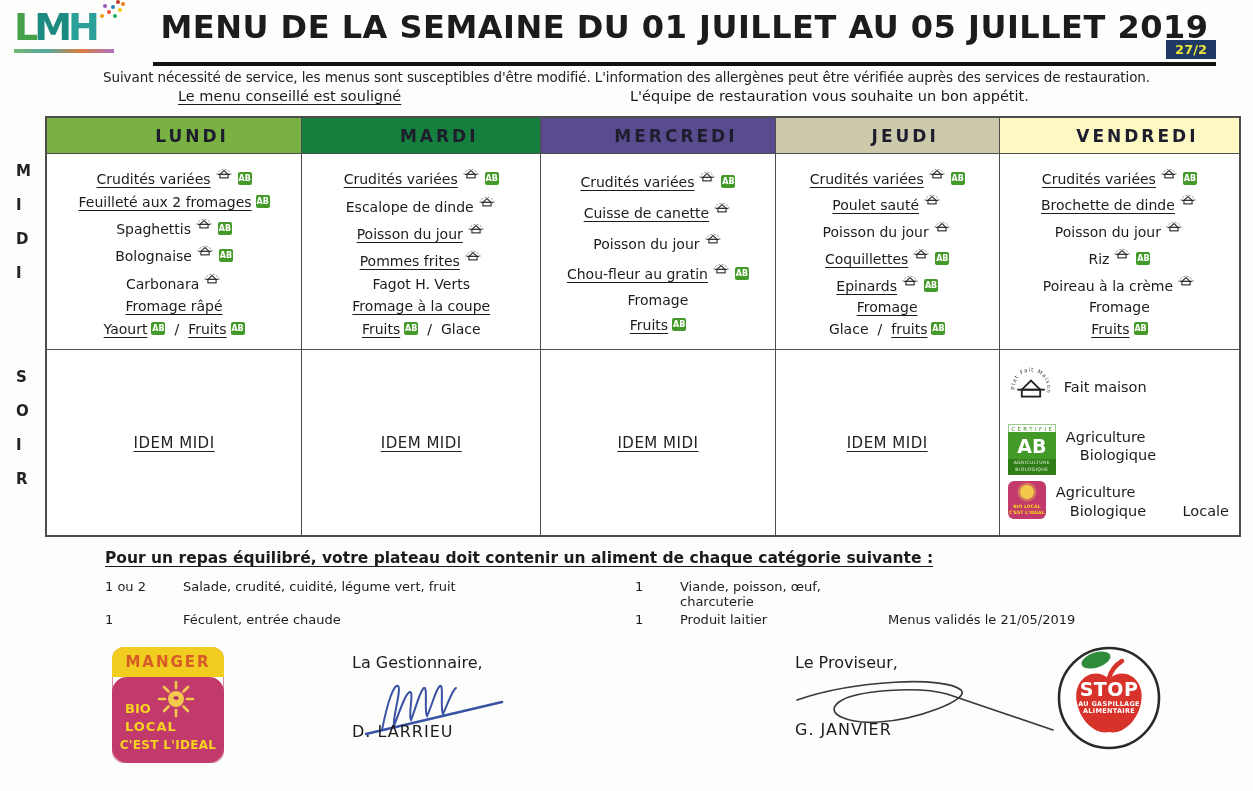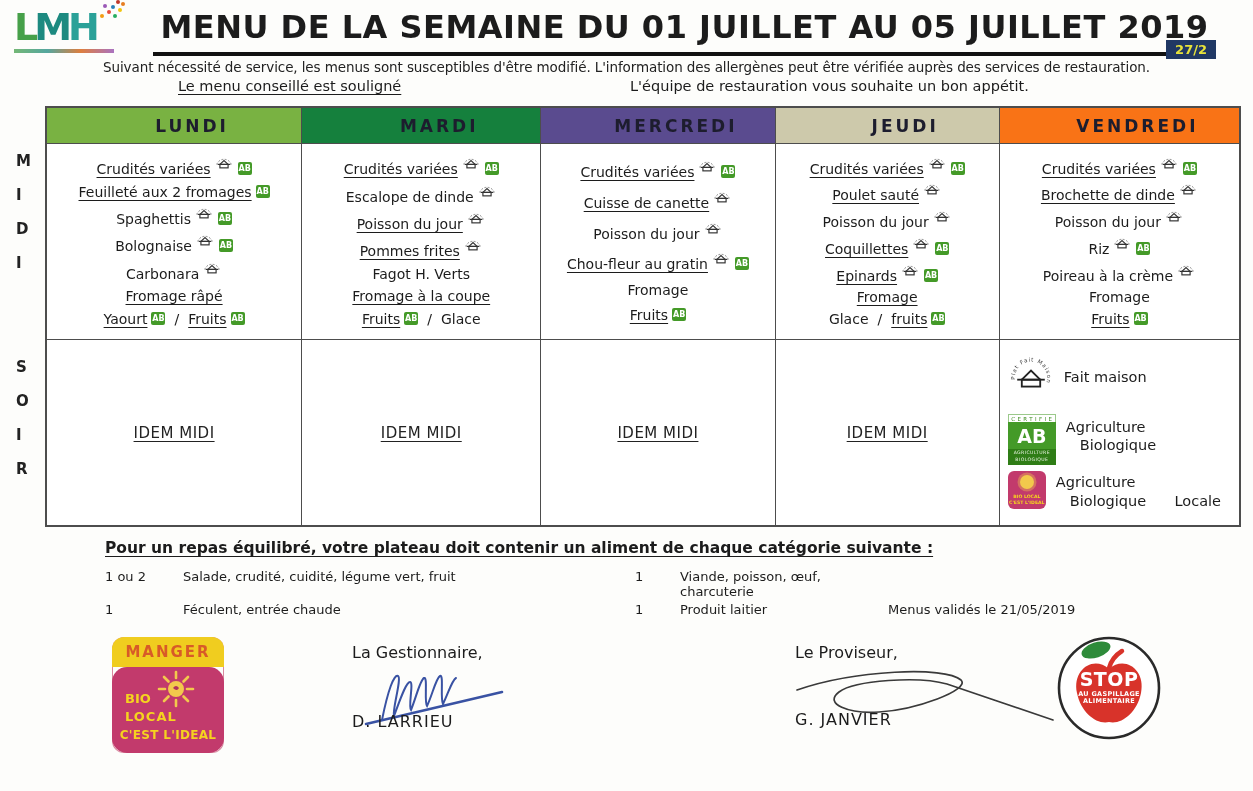--- a/index.html
+++ b/index.html
@@ -19,21 +19,21 @@
   .lmh-letters { font-weight:800; font-size:38px; line-height:1; letter-spacing:-4px; }
   .lmh-l { color:#46a049; } .lmh-m { color:#1d8a80; } .lmh-h { color:#2aa198; }
   .confetti { position:absolute; top:6px; left:92px; width:4px; height:4px; border-radius:50%;
     background:#f39c12;
     box-shadow:7px -4px 0 #e74c3c, 13px 0 0 #27ae60, 11px -9px 0 #2980b9,
                18px -6px 0 #f1c40f, 21px -12px 0 #e67e22, 3px -10px 0 #9b59b6, 16px -14px 0 #c0392b; }
   .lmh-bar { margin-top:3px; height:4px; width:100px;
     background:linear-gradient(90deg,#46a049,#1d8a80,#d35400,#8e44ad); opacity:.75; }
   .title-wrap { flex:1; text-align:center; }
   .doc-title { display:inline-block; font-size:32px; font-weight:700; letter-spacing:.5px;
-    white-space:nowrap; border-bottom:4px solid #111; padding:0 8px 6px; }
+    white-space:nowrap; border-bottom:4px solid #111; padding:0 8px 16px; }
   .badge { position:absolute; right:37px; top:40px; background:#203864; color:#e8e33a;
     font-size:13px; font-weight:700; padding:2px 9px; }
   .notice { margin-top:3px; text-align:center; font-size:13.5px; letter-spacing:-.1px; color:#222; }
   .subline { position:relative; height:22px; margin-top:3px; font-size:14.5px; }
   .subnote { position:absolute; left:178px; text-decoration:underline; text-underline-offset:3px; }
   .greeting { position:absolute; left:630px;text-align:right; }
   
   .main { position:relative; margin-top:6px; }
   .rail-group { position:absolute; display:flex; flex-direction:column; gap:16px;
     font-size:15px; font-weight:600; color:#222; left:16px; }
@@ -54,21 +54,21 @@
   .ic-fm { display:inline-block; width:20px; height:15px; margin-left:3px; vertical-align:3px; }
   .ic-ab { display:inline-block; width:14px; height:13px; background:#449a28; color:#fff; font-size:8px;
     font-weight:800; text-align:center; line-height:13px; border-radius:2px; margin-left:4px; vertical-align:3px; }
   .cell.soir { display:flex; align-items:center; justify-content:center; }
   .idem { font-size:15px; letter-spacing:.5px; color:#222; }
   
   .cell.legend { display:flex; flex-direction:column; justify-content:space-evenly; padding:6px 8px; }
   .lg-row { display:flex; align-items:center; gap:10px; width:100%; font-size:14.5px; }
   .lg-lab { position:relative; flex:1; line-height:1.3; }
   .lg-lab .l2 { margin-left:14px; }
-  .lg-right { position:absolute; right:10px; bottom:0; }
+  .lg-right { position:absolute; right:2px; bottom:0; }
   .ab-big { display:inline-flex; flex-direction:column; width:48px; }
   .ab-cert { font-size:5.5px; letter-spacing:2.4px; color:#3c8c1f; background:#fff; text-align:center;
     padding:1px 0 0 2px; border:1px solid #9bc98b; border-bottom:none; }
   .ab-mid { background:#449a28; color:#fff; font-weight:800; font-size:19px; text-align:center; padding:3px 0 2px; }
   .ab-sub { background:#2f7d16; color:#eaf4e2; font-size:4.6px; letter-spacing:.4px; text-align:center;
     line-height:1.5; padding:1px 0; }
   .local-mini { width:38px; height:38px; border-radius:6px; background:#c23a6c; position:relative;
     display:inline-block; flex:none; }
   .local-mini .sun { position:absolute; top:4px; left:50%; transform:translateX(-50%);
     width:14px; height:14px; border-radius:50%; background:#f2c94c;
@@ -138,21 +138,21 @@
         <span>S</span>
         <span>O</span>
         <span>I</span>
         <span>R</span>
       </div>
     <div class="menu-table">
         <div class="th" style="background:#79b242">LUNDI</div>
         <div class="th" style="background:#15803d">MARDI</div>
         <div class="th" style="background:#5a4b8f">MERCREDI</div>
         <div class="th" style="background:#cdc9ab">JEUDI</div>
-        <div class="th last" style="background:#f97316">VENDREDI</div>
+        <div class="th last" style="background:#fef9c3">VENDREDI</div>
         <div class="cell midi">
           <div class="mi"><span class="mt u">Crudités variées</span><span class="ic-fm"><svg viewBox="0 0 22 16" width="20" height="15">
   <path d="M3 9 A8.5 8.5 0 0 1 19 9" fill="none" stroke="#777" stroke-width="1" stroke-dasharray="2 1.7"></path>
   <path d="M6.5 9 L11 4.7 L15.5 9" fill="none" stroke="#333" stroke-width="1.3"></path>
   <rect x="6.5" y="9" width="9" height="3.8" fill="none" stroke="#333" stroke-width="1.3"></rect>
   <line x1="4" y1="9" x2="18" y2="9" stroke="#333" stroke-width="1.3"></line>
               </svg></span><span class="ic-ab">AB</span></div>
           <div class="mi"><span class="mt u">Feuilleté aux 2 fromages</span><span class="ic-ab">AB</span></div>
           <div class="mi"><span class="mt">Spaghettis</span><span class="ic-fm"><svg viewBox="0 0 22 16" width="20" height="15">
   <path d="M3 9 A8.5 8.5 0 0 1 19 9" fill="none" stroke="#777" stroke-width="1" stroke-dasharray="2 1.7"></path>

